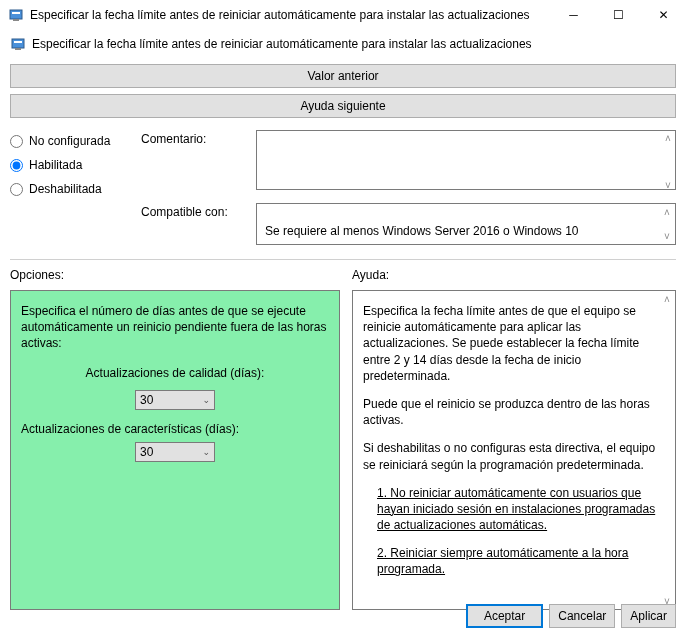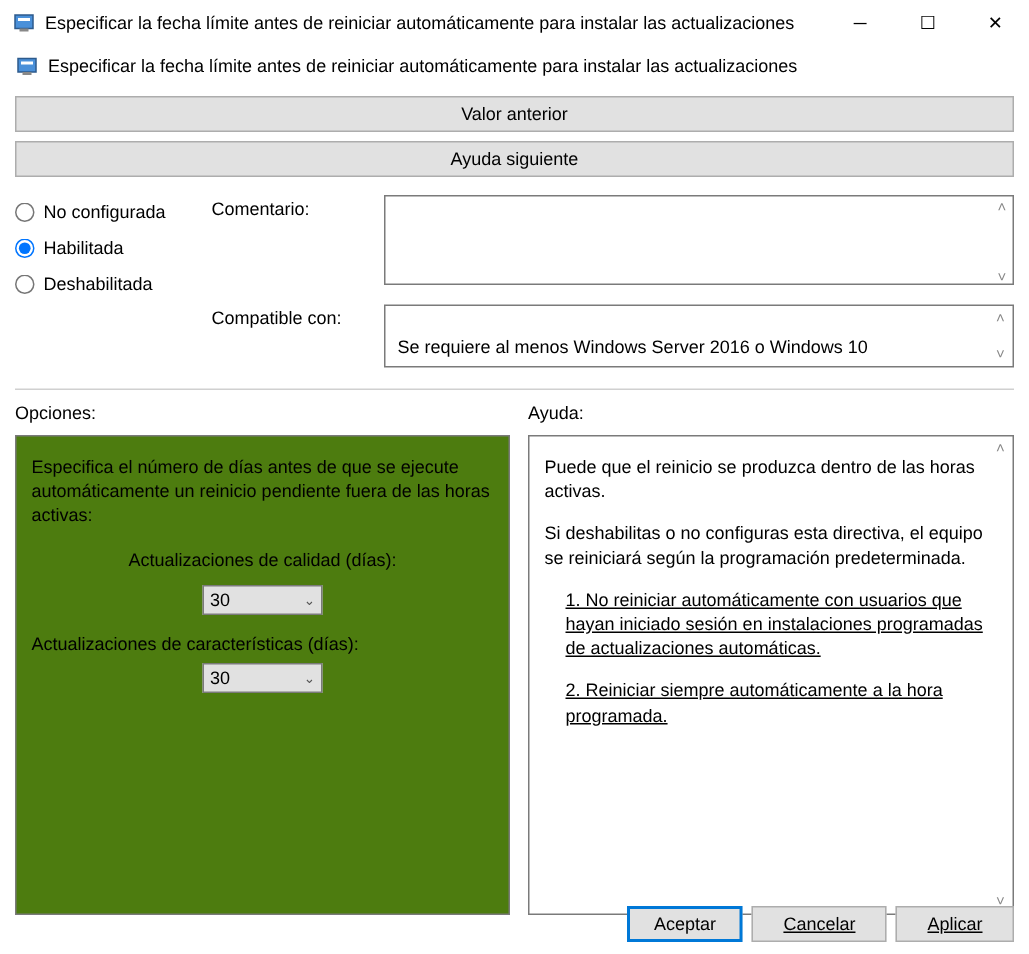--- a/index.html
+++ b/index.html
@@ -23,31 +23,31 @@
 .field-label { width: 115px; padding-top: 2px; }
 .field-control { flex: 1; position: relative; }
 .textarea-box { width: 100%; height: 60px; border: 1px solid #7a7a7a; background: #fff; resize: none; font-family: inherit; font-size: 12px; padding: 3px; }
 .compat-box { width: 100%; border: 1px solid #7a7a7a; background: #fff; padding: 20px 8px; height: 38px; position: relative; }
 .scroll-arrow { position: absolute; right: 2px; width: 12px; height: 12px; color: #888; font-size: 10px; display: flex; align-items: center; justify-content: center; }
 .divider { border-top: 1px solid #d0d0d0; margin: 4px 10px 8px; }
 .lower-panel { display: flex; padding: 0 10px; gap: 12px; }
 .options-col { width: 330px; display: flex; flex-direction: column; }
 .help-col { flex: 1; display: flex; flex-direction: column; }
 .section-label { font-size: 12px; margin-bottom: 8px; }
-.options-box { border: 1px solid #7a7a7a; padding: 12px 10px; height: 320px; background: #4d7c0f; }
+.options-box { border: 1px solid #7a7a7a; padding: 12px 10px; height: 320px; background: #86efac; }
 .help-box { border: 1px solid #7a7a7a; padding: 12px 14px 12px 10px; height: 320px; background: #fff; overflow: hidden; position: relative; }
 .options-text { margin-bottom: 14px; line-height: 1.35; }
 .option-row { display: flex; align-items: center; gap: 10px; margin-bottom: 12px; flex-wrap: wrap; flex-direction: column; }
 .select-box { border: 1px solid #7a7a7a; background: #e1e1e1; padding: 2px 4px; width: 80px; display: flex; justify-content: space-between; align-items: center; cursor: pointer; }
 .select-box .chev { font-size: 9px; color: #555; }
 .help-text p { margin-bottom: 12px; line-height: 1.35; }
 .help-text .indent { padding-left: 14px; text-decoration: underline; }
 .footer { position: absolute; bottom: 8px; right: 10px; display: flex; gap: 6px; }
 .btn.primary { border: 2px solid #0078d7; background: #e1e1e1; padding: 3px 16px; margin-left: 36px; }
-.btn.footer-btn { padding: 4px 20px; text-decoration: underline; }
+.btn.footer-btn { padding: 4px 8px; }
 .app-icon svg { width: 16px; height: 16px; }
 </style>
 </head>
 <body>
 
 <div class="titlebar">
   <span class="app-icon">
     <svg viewBox="0 0 16 16">
         <rect x="2" y="3" width="12" height="9" fill="#4a90d9" stroke="#2c5a8c"></rect>
         <rect x="4" y="5" width="8" height="2" fill="#fff"></rect>
@@ -138,20 +138,21 @@
           <span class="chev">⌄</span>
         </div>
       </div>
     </div>
   </div>
   <div class="help-col">
     <div class="section-label">Ayuda:</div>
     <div class="help-box">
       <span class="scroll-arrow" style="top:2px">˄</span>
       <div class="help-text">
+        <p>Especifica la fecha límite antes de que el equipo se reinicie automáticamente para aplicar las actualizaciones. Se puede establecer la fecha límite entre 2 y 14 días desde la fecha de inicio predeterminada.</p>
         <p>Puede que el reinicio se produzca dentro de las horas activas.</p>
         <p>Si deshabilitas o no configuras esta directiva, el equipo se reiniciará según la programación predeterminada.</p>
         <p class="indent">1. No reiniciar automáticamente con usuarios que hayan iniciado sesión en instalaciones programadas de actualizaciones automáticas.</p>
         <p class="indent">2. Reiniciar siempre automáticamente a la hora programada.</p>
       </div>
       <span class="scroll-arrow" style="bottom:2px">˅</span>
     </div>
   </div>
 </div>
 

